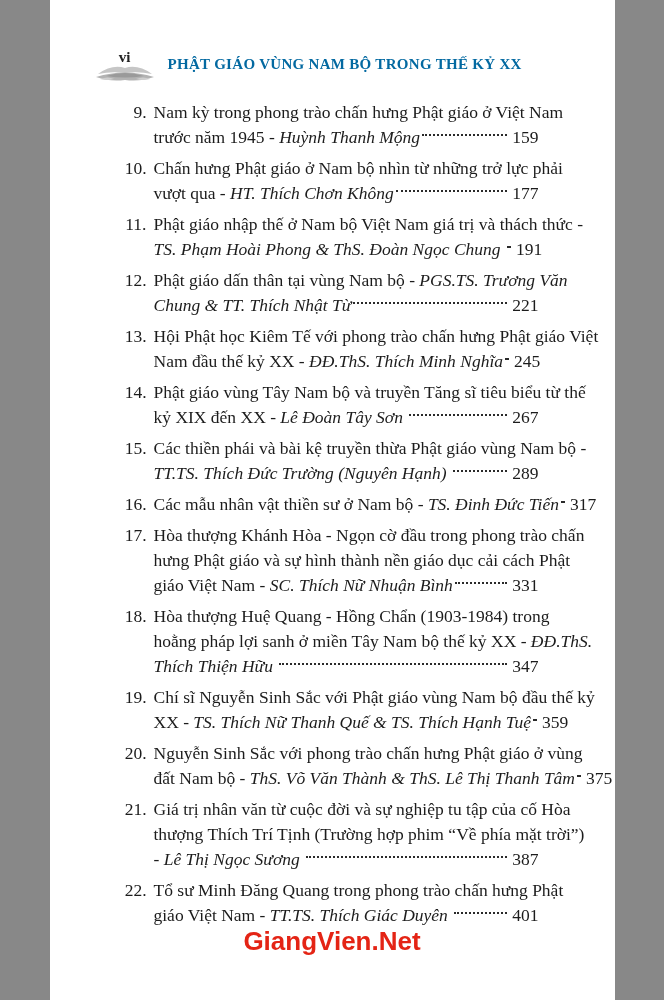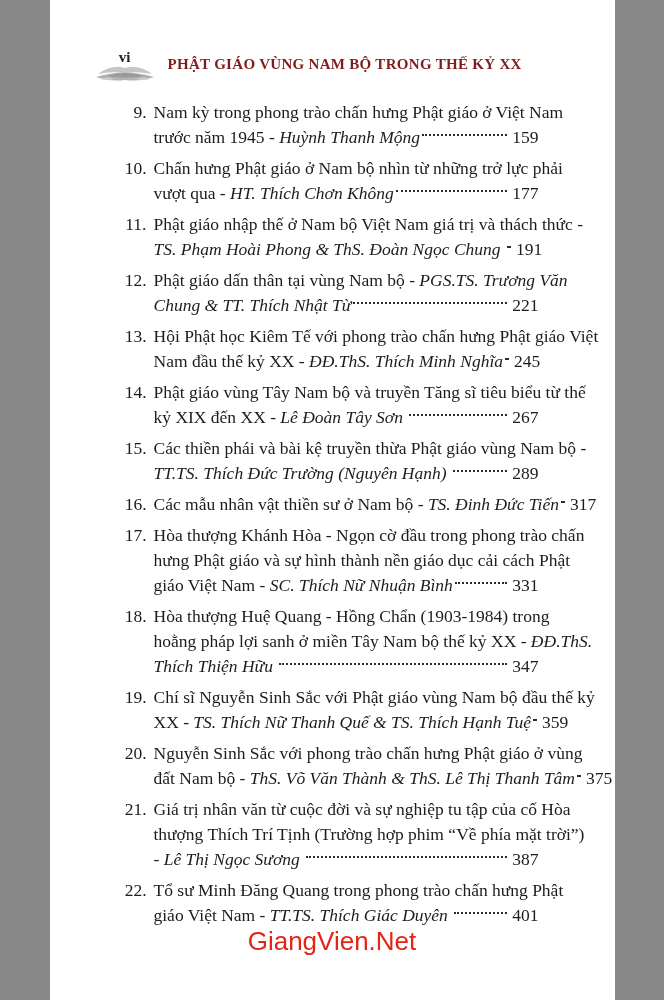--- a/index.html
+++ b/index.html
@@ -23,21 +23,21 @@
   .vi-label {
     position:absolute; left:0; right:0; top:3px;
     text-align:center;
     font-size:15px; font-weight:700;
     color:#222;
   }
   .header-title {
     margin-left:12px;
     font-size:15px; font-weight:600;
     letter-spacing:0.3px;
-    color:#7f1d1d;
+    color:#0369a1;
     white-space:nowrap;
   }
   
   .toc {
     position:absolute; top:100px; left:0; right:0;
     padding:0 76px 0 104px;
   }
   .entry { position:relative; margin-bottom:6px; font-size:17.5px; line-height:25px; }
   .num {
     position:absolute; left:-40px; top:0; width:33px;
@@ -55,21 +55,21 @@
     margin:0 5px 0 2px;
     transform:translateY(-3px);
   }
   .pg { text-align:right; }
   
   .watermark {
     position:absolute; top:926px; left:0; right:0;
     text-align:center;
     font-family:"Liberation Sans", sans-serif;
     font-size:26px;
-    font-weight:400;
+    font-weight:700;
   }
 </style>
 </head>
 <body>
 
 <div class="page">
 
   <div class="header">
     <div class="vi-wrap">
       <svg width="62" height="26" viewBox="0 0 62 26" aria-hidden="true">

